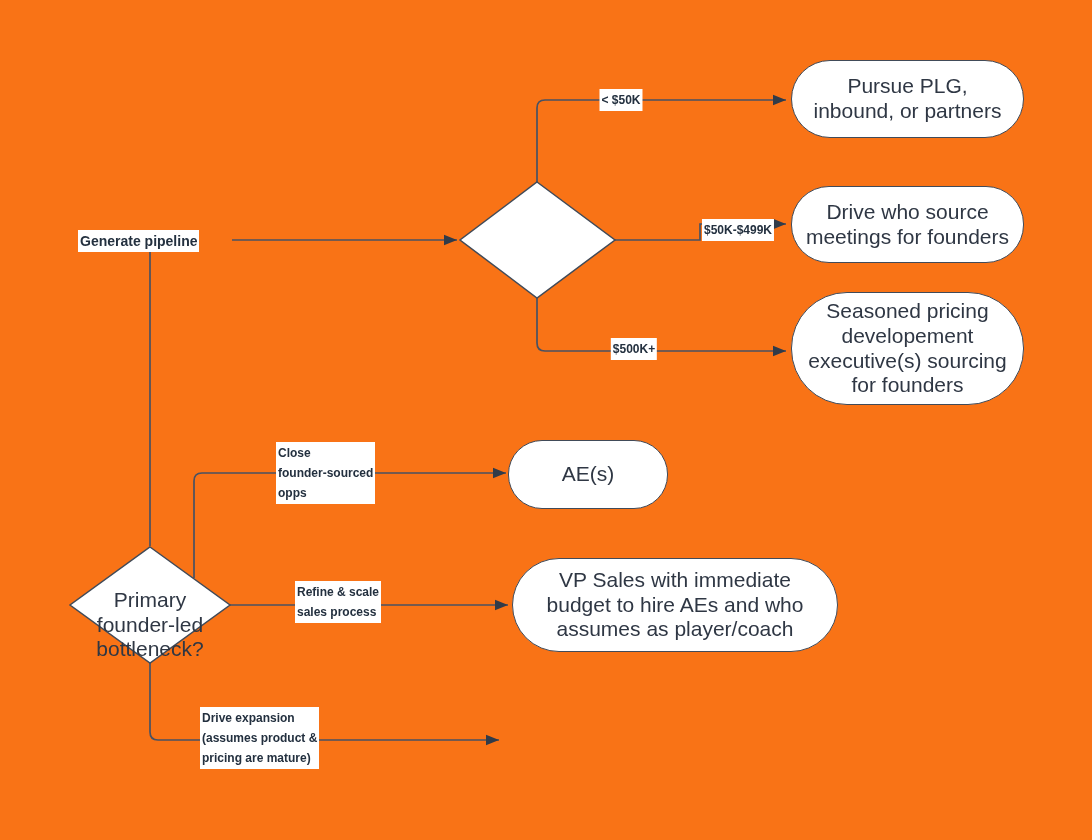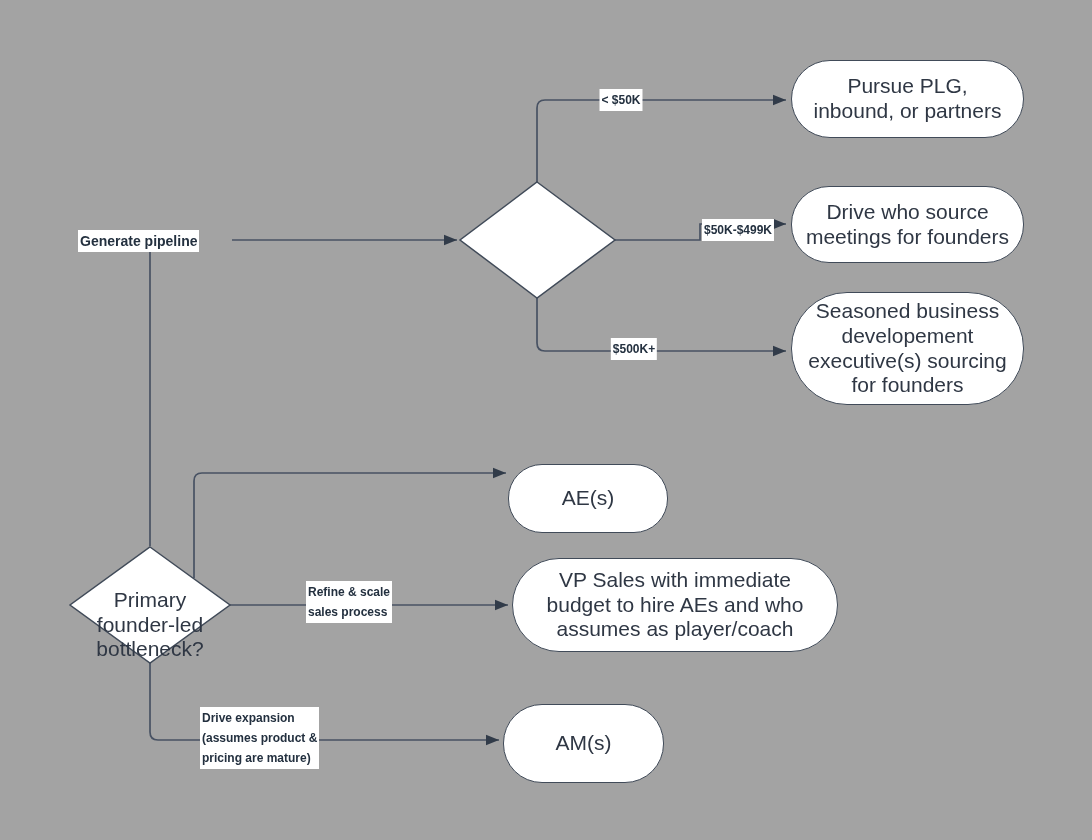--- a/index.html
+++ b/index.html
@@ -4,21 +4,21 @@
 <style>
   html, body {
     margin: 0;
     padding: 0;
     background: #ffffff;
   }
   .canvas {
     position: relative;
     width: 1092px;
     height: 840px;
-    background: #a3a3a3;
+    background: #f97316;
     font-family: "Liberation Sans", sans-serif;
     color: #2f3744;
     overflow: hidden;
     text-decoration: underline;
   }
   svg.wires {
     position: absolute;
     left: 0; top: 0;
     width: 1092px; height: 840px;
   }
@@ -68,33 +68,33 @@
   }
   .edge-label.centered {
     transform: translate(-50%, -50%);
     text-align: center;
     white-space: nowrap;
   }
   
   .node-pursue   { left: 791px; top:  60px; width: 233px; height: 78px;  border-radius: 39px; }
   .node-sdrs     { left: 791px; top: 186px; width: 233px; height: 77px;  border-radius: 38px; }
   .node-seasoned { left: 791px; top: 292px; width: 233px; height: 113px; border-radius: 56px; }
-  .node-aes      { left: 508px; top: 440px; width: 160px; height: 69px;  border-radius: 34px; margin-top: 24px; }
+  .node-aes      { left: 508px; top: 440px; width: 160px; height: 69px;  border-radius: 34px; }
   .node-vp       { left: 512px; top: 558px; width: 326px; height: 94px;  border-radius: 47px; }
   .node-ams      { left: 503px; top: 704px; width: 161px; height: 79px;  border-radius: 39px; }
   
   .label-dealsize   { left: 462px; top: 225px; width: 150px; height: 30px; }
   .label-bottleneck { left:  72px; top: 562px; width: 156px; height: 76px; margin-top: 25px; }
   
   .el-generate { left:  78px; top: 230px; font-size: 14px; }
   .el-lt50k    { left: 621px; top: 100px; }
   .el-mid      { left: 738px; top: 230px; }
   .el-500k     { left: 634px; top: 349px; }
   .el-close    { left: 276px; top: 442px; }
-  .el-refine   { left: 306px; top: 581px; }
+  .el-refine   { left: 295px; top: 581px; }
   .el-drive    { left: 200px; top: 707px; }
 </style>
 </head>
 <body>
 
 <div class="canvas">
 
   <svg class="wires" viewBox="0 0 1092 840" xmlns="http://www.w3.org/2000/svg">
     <defs>
       <marker id="arrow" viewBox="0 0 12 12" refX="12" refY="6" markerWidth="13" markerHeight="13" markerUnits="userSpaceOnUse" orient="auto">
@@ -119,37 +119,39 @@
     <path class="edge" d="M 150 663 L 150 732 Q 150 740 158 740 L 499 740" marker-end="url(#arrow)"></path>
 
     <polygon class="diamond" points="537,182 615,240 537,298 460,240"></polygon>
     <polygon class="diamond" points="150,547 230,605 150,663 70,605"></polygon>
   </svg>
 
   <div class="node node-pursue">Pursue PLG,
 inbound, or partners</div>
   <div class="node node-sdrs">Drive who source
 meetings for founders</div>
-  <div class="node node-seasoned">Seasoned business
+  <div class="node node-seasoned">Seasoned pricing
 developement
 executive(s) sourcing
 for founders</div>
   <div class="node node-aes">AE(s)</div>
   <div class="node node-vp">VP Sales with immediate
 budget to hire AEs and who
 assumes as player/coach</div>
-  <div class="node node-ams">AM(s)</div>
 
   <div class="diamond-label label-bottleneck">Primary
 founder-led
 bottleneck?</div>
 
   <div class="edge-label el-generate">Generate pipeline</div>
   <div class="edge-label centered el-lt50k">&lt; $50K</div>
   <div class="edge-label centered el-mid">$50K-$499K</div>
   <div class="edge-label centered el-500k">$500K+</div>
+  <div class="edge-label el-close">Close
+founder-sourced
+opps</div>
   <div class="edge-label el-refine">Refine &amp; scale
 sales process</div>
   <div class="edge-label el-drive">Drive expansion
 (assumes product &amp;
 pricing are mature)</div>
 
 </div>
 
 </body></html>

